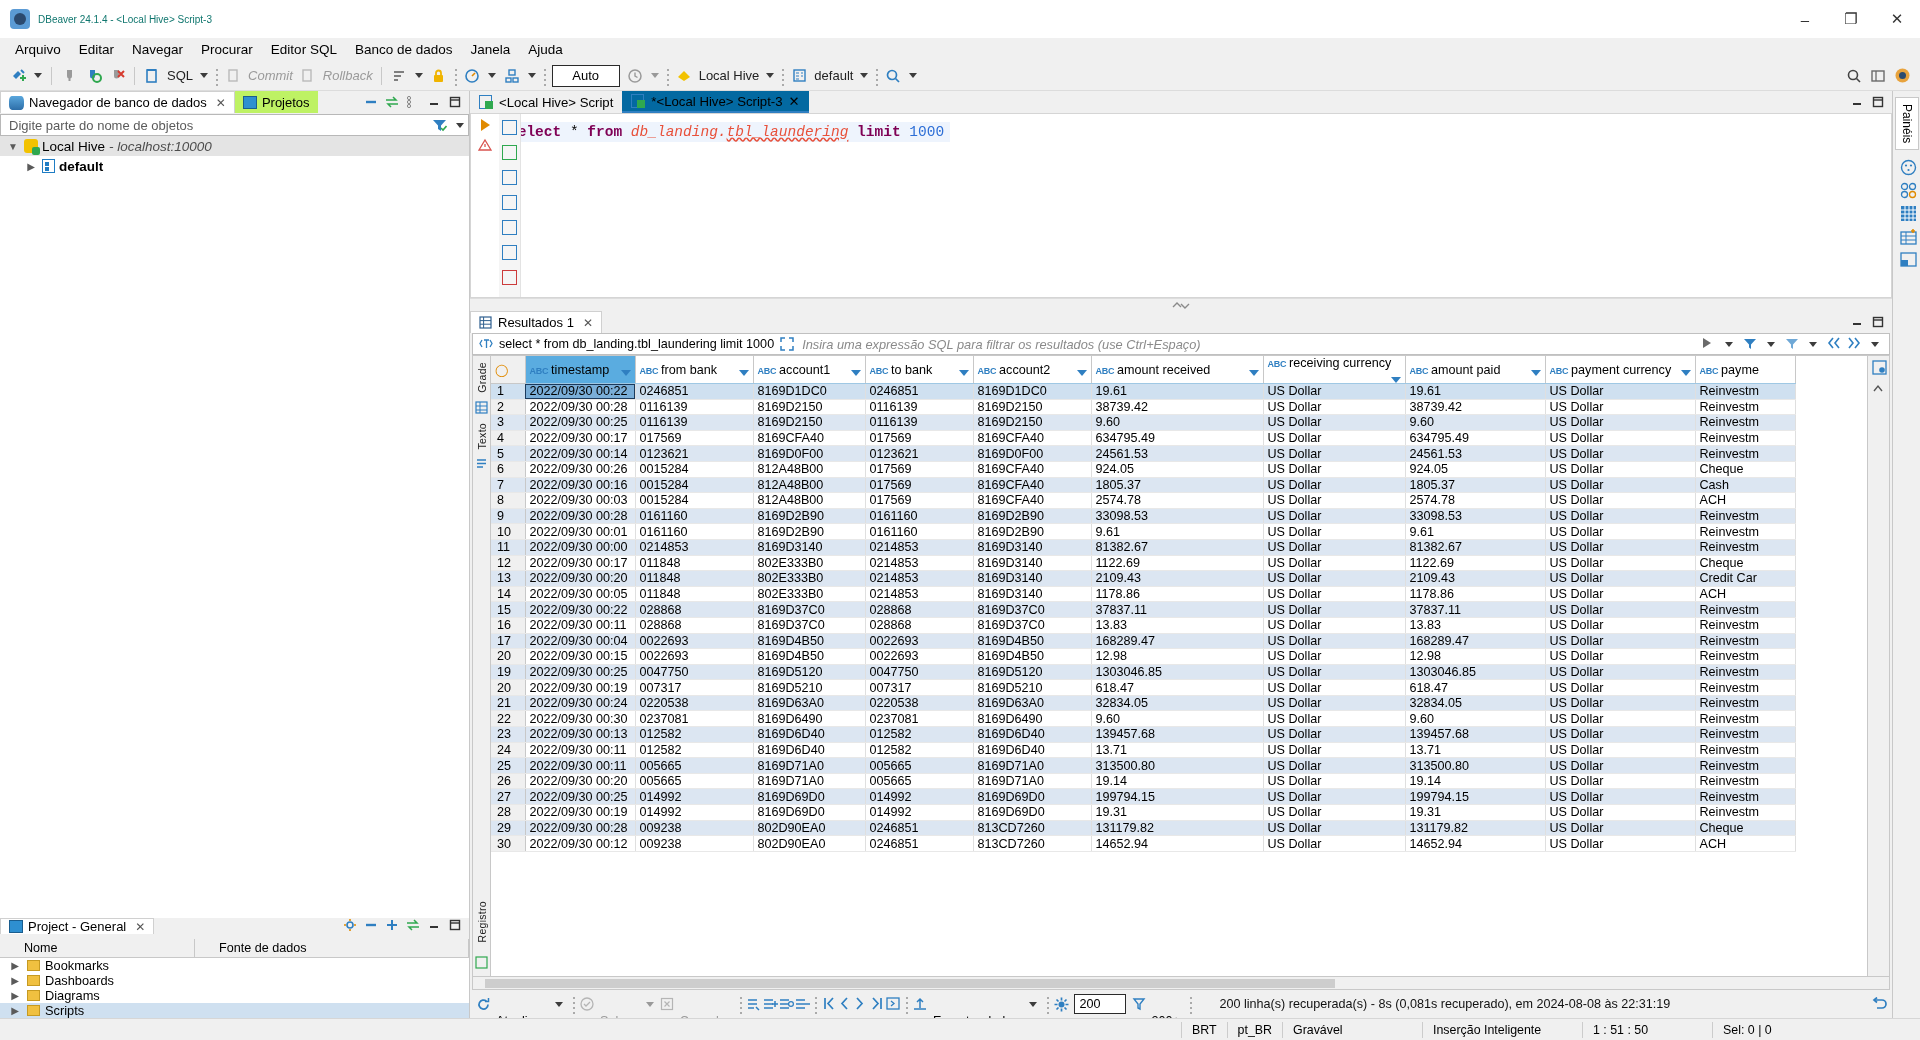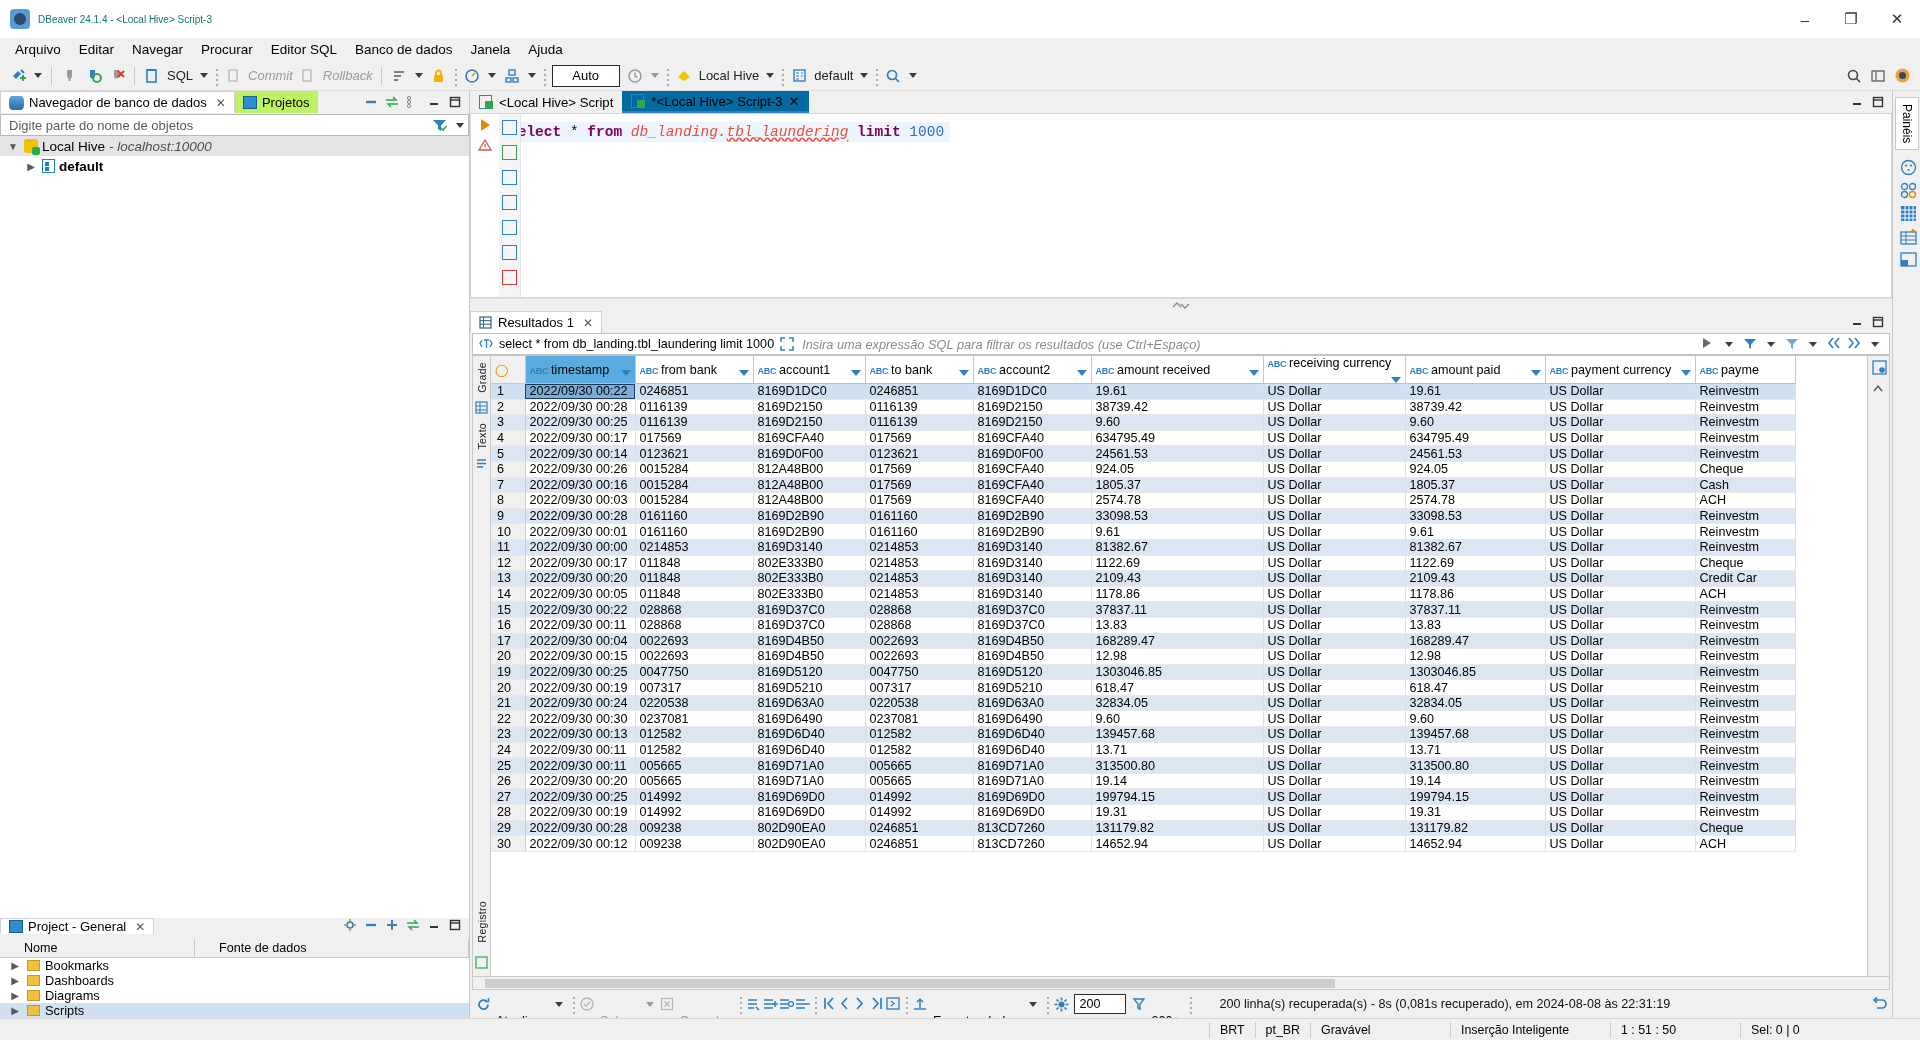--- a/index.html
+++ b/index.html
@@ -1192,15 +1192,15 @@
     </div>
   </div>
 
   <div class="statusbar">
     <div style="flex:1;"></div>
     <div class="sseg">BRT</div>
     <div class="sseg">pt_BR</div>
     <div class="sseg" style="width:140px;">Gravável</div>
     <div class="sseg" style="width:160px;">Inserção Inteligente</div>
     <div class="sseg" style="width:130px;">1 : 51 : 50</div>
-    <div class="sseg" style="width:180px;">Sel: 0 | 0</div>
+    <div class="sseg" style="width:208px;">Sel: 0 | 0</div>
   </div>
 </div>
 
 </body></html>

